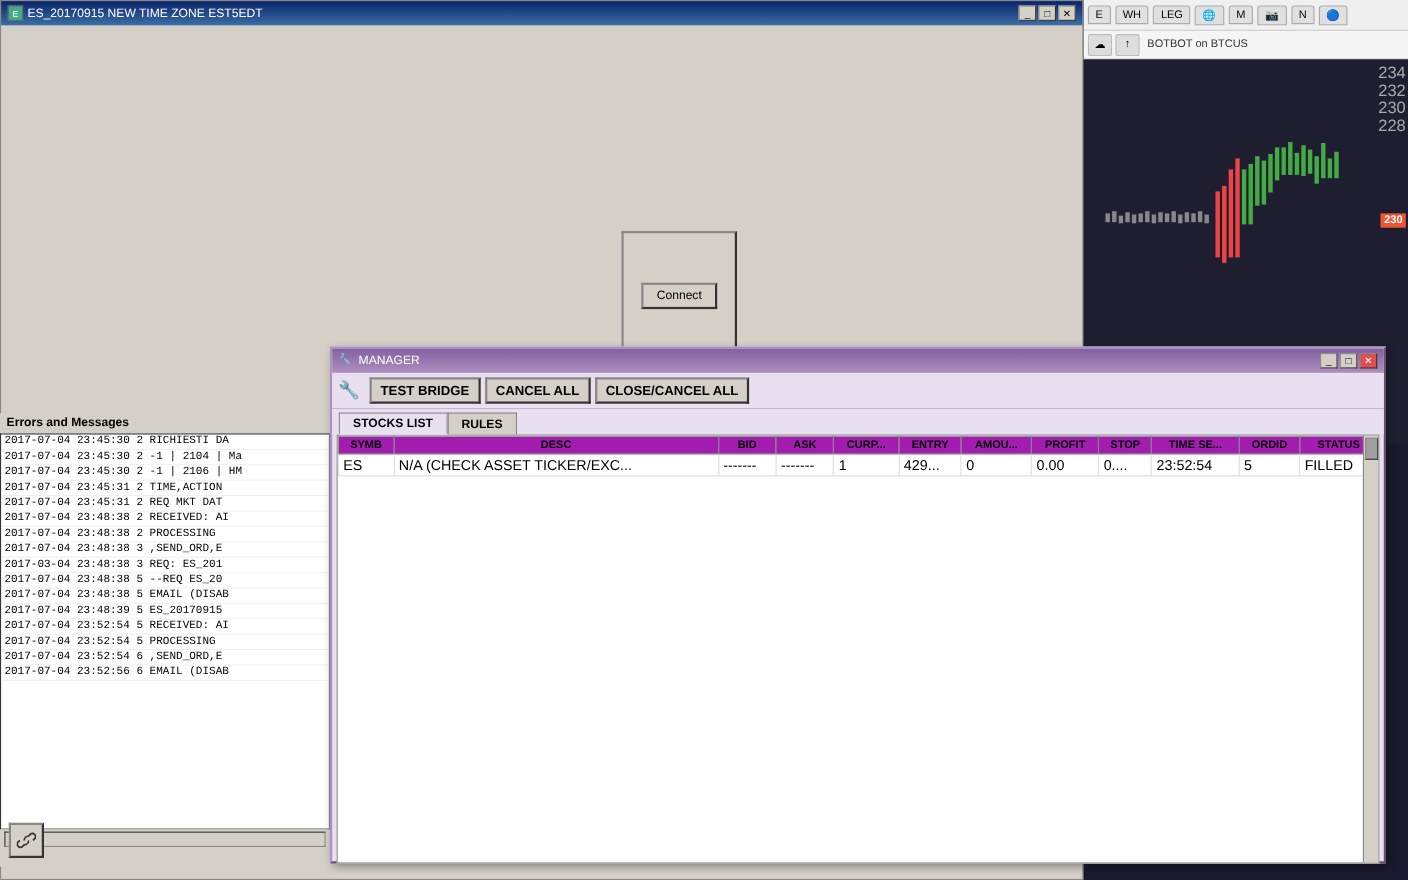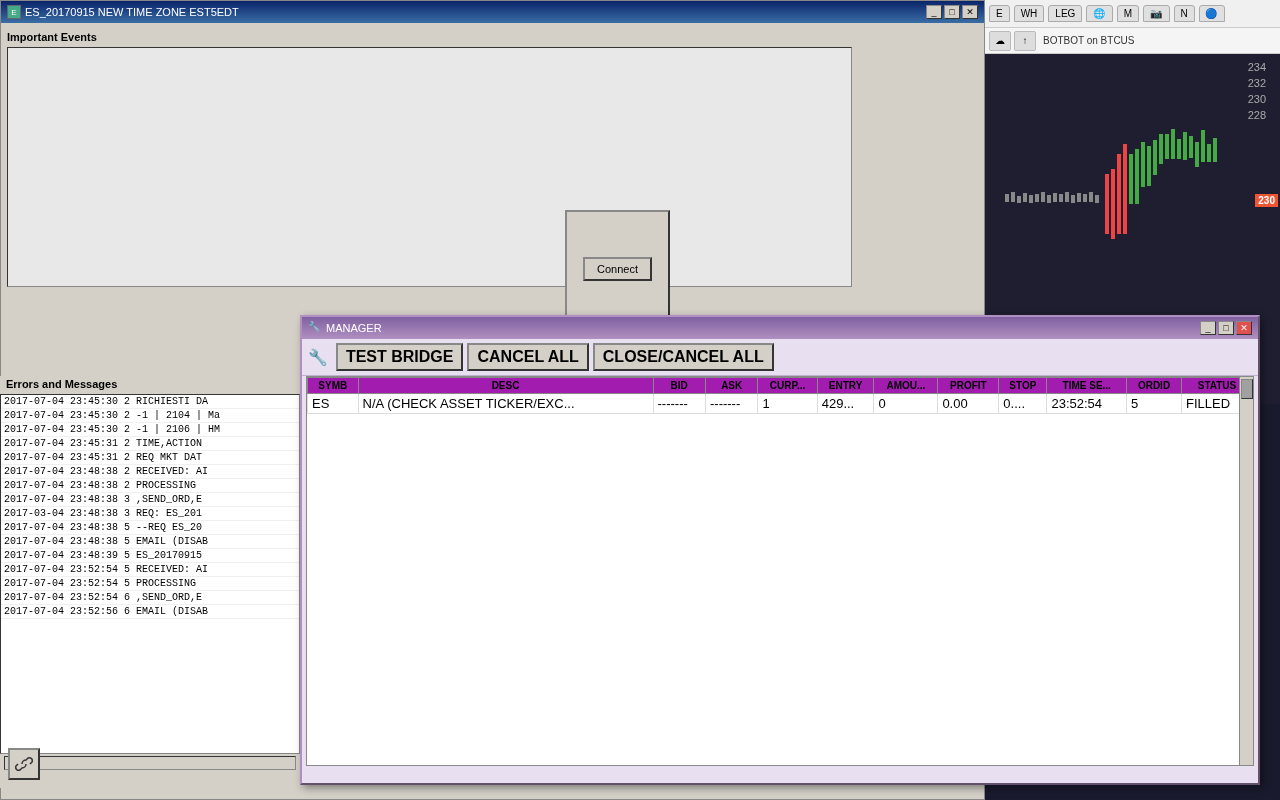--- a/index.html
+++ b/index.html
@@ -155,24 +155,24 @@
       top: 40%;
       background: #e53;
       color: white;
       font-size: 10px;
       padding: 1px 3px;
       font-weight: bold;
     }
 
     .chart-prices {
       position: absolute;
-      right: 14px;
+      right: 2px;
       top: 5px;
       color: #aaa;
-      font-size: 11px;
+      font-size: 15px;
       line-height: 16px;
     }
 
     
     .connect-box {
       position: absolute;
       top: 210px;
       left: 565px;
       width: 105px;
       height: 117px;
@@ -299,21 +299,21 @@
       display: flex;
       align-items: center;
       gap: 4px;
       border-bottom: 1px solid #c0b0d0;
     }
 
     .toolbar-btn {
       background: #d4d0c8;
       border: 2px outset #888;
       padding: 3px 8px;
-      font-size: 16px;
+      font-size: 12px;
       font-weight: bold;
       cursor: pointer;
     }
 
     .manager-tabs {
       padding: 3px 6px 0;
       display: flex;
       gap: 0;
       background: #e8e0f0;
     }
@@ -413,24 +413,20 @@
       <div class="title-icon">E</div>
       <span>ES_20170915 NEW TIME ZONE EST5EDT</span>
     </div>
     <div class="titlebar-controls">
       <div class="titlebar-btn">_</div>
       <div class="titlebar-btn">□</div>
       <div class="titlebar-btn">✕</div>
     </div>
   </div>
 
-  <div class="important-events-panel">
-    <div class="important-events-title">Important Events</div>
-    <div class="important-events-box"></div>
-  </div>
 </div>
 
 <div class="connect-box">
   <button class="connect-button">Connect</button>
 </div>
 
 <div class="errors-panel">
   <div class="errors-title">Errors and Messages</div>
   <div class="errors-list" id="errors-list-container">
   <div class="error-row">2017-07-04 23:45:30 2   RICHIESTI DA</div>
@@ -541,20 +537,24 @@
     </div>
   </div>
 
   <div class="manager-toolbar">
     <span style="font-size:16px;margin-right:4px;">🔧</span>
     <button class="toolbar-btn">TEST BRIDGE</button>
     <button class="toolbar-btn">CANCEL ALL</button>
     <button class="toolbar-btn">CLOSE/CANCEL ALL</button>
   </div>
 
+  <div class="manager-tabs">
+    <button class="tab-btn active">STOCKS LIST</button>
+    <button class="tab-btn">RULES</button>
+  </div>
 
   <div class="manager-table-container">
     <table class="manager-table">
       <thead>
         <tr>
           <th>SYMB</th>
           <th>DESC</th>
           <th>BID</th>
           <th>ASK</th>
           <th>CURP...</th>

